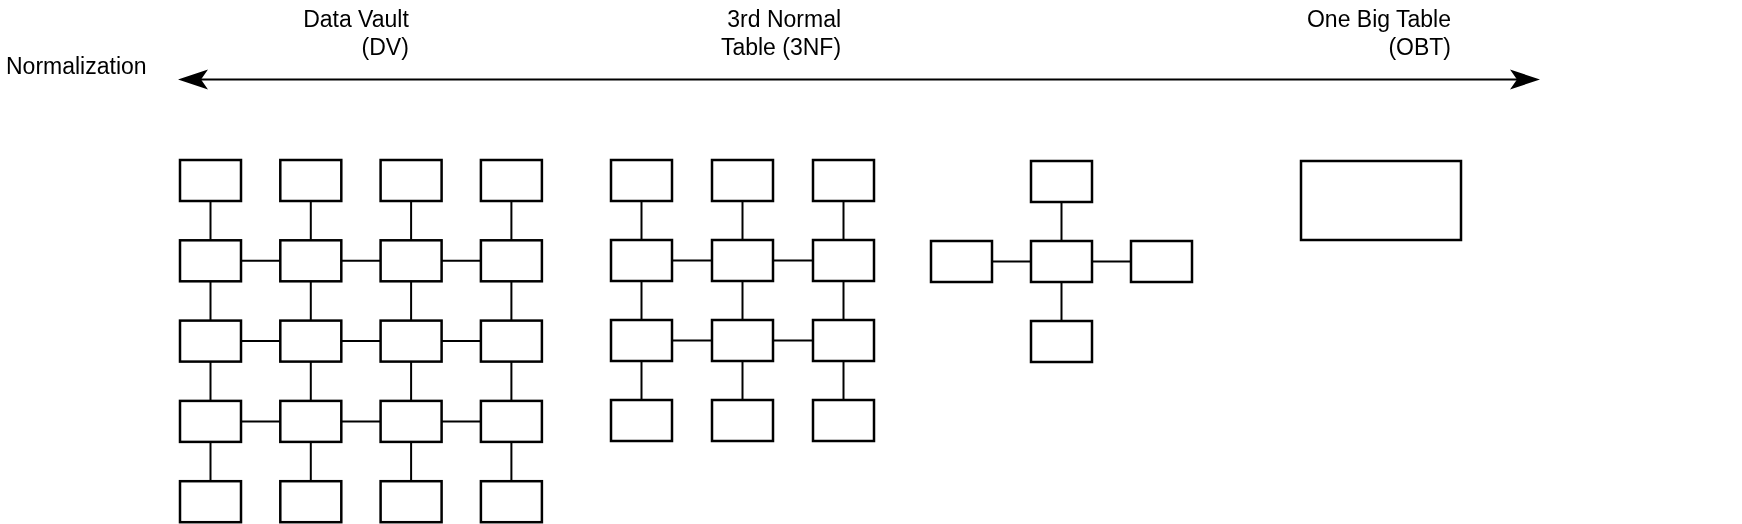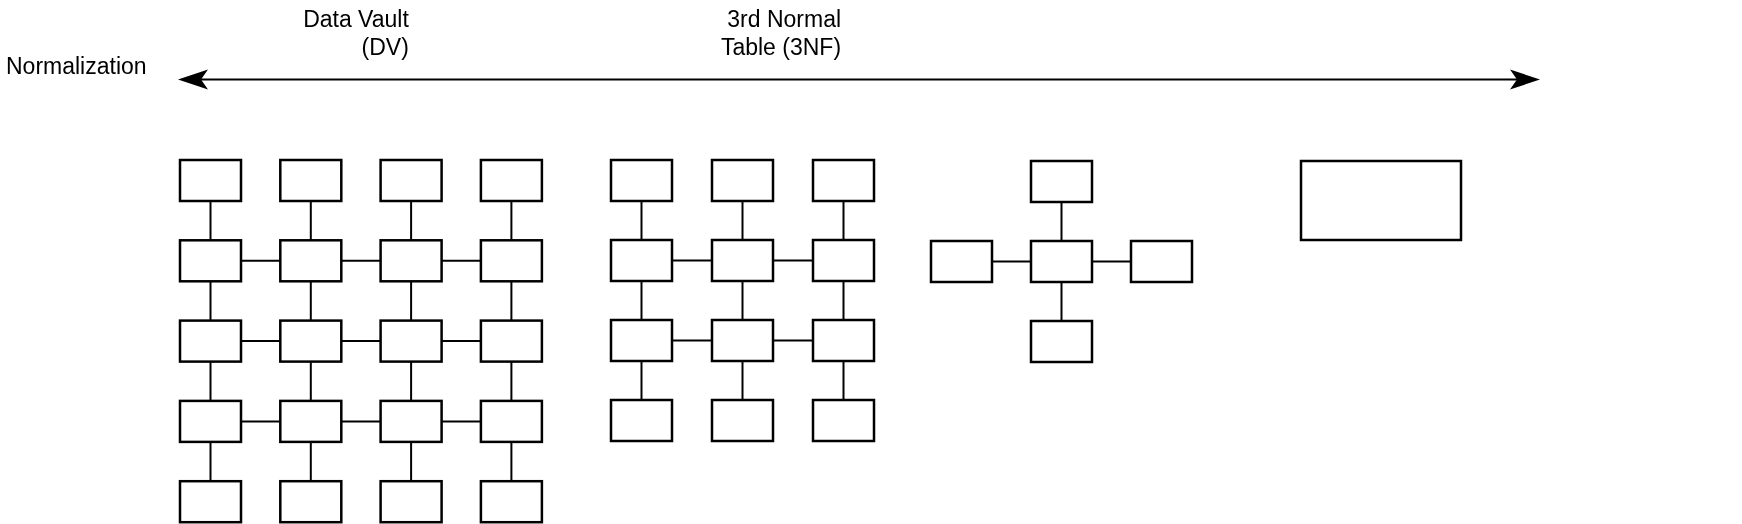--- a/index.html
+++ b/index.html
@@ -134,14 +134,18 @@
     <div>Data Vault</div>
     <div>(DV)</div>
   </div>
 
   <div class="approach-label tnf">
     <div>3rd Normal</div>
     <div>Table (3NF)</div>
   </div>
 
 
+  <div class="approach-label obt">
+    <div>One Big Table</div>
+    <div>(OBT)</div>
+  </div>
 
 </div>
 
 </body></html>

